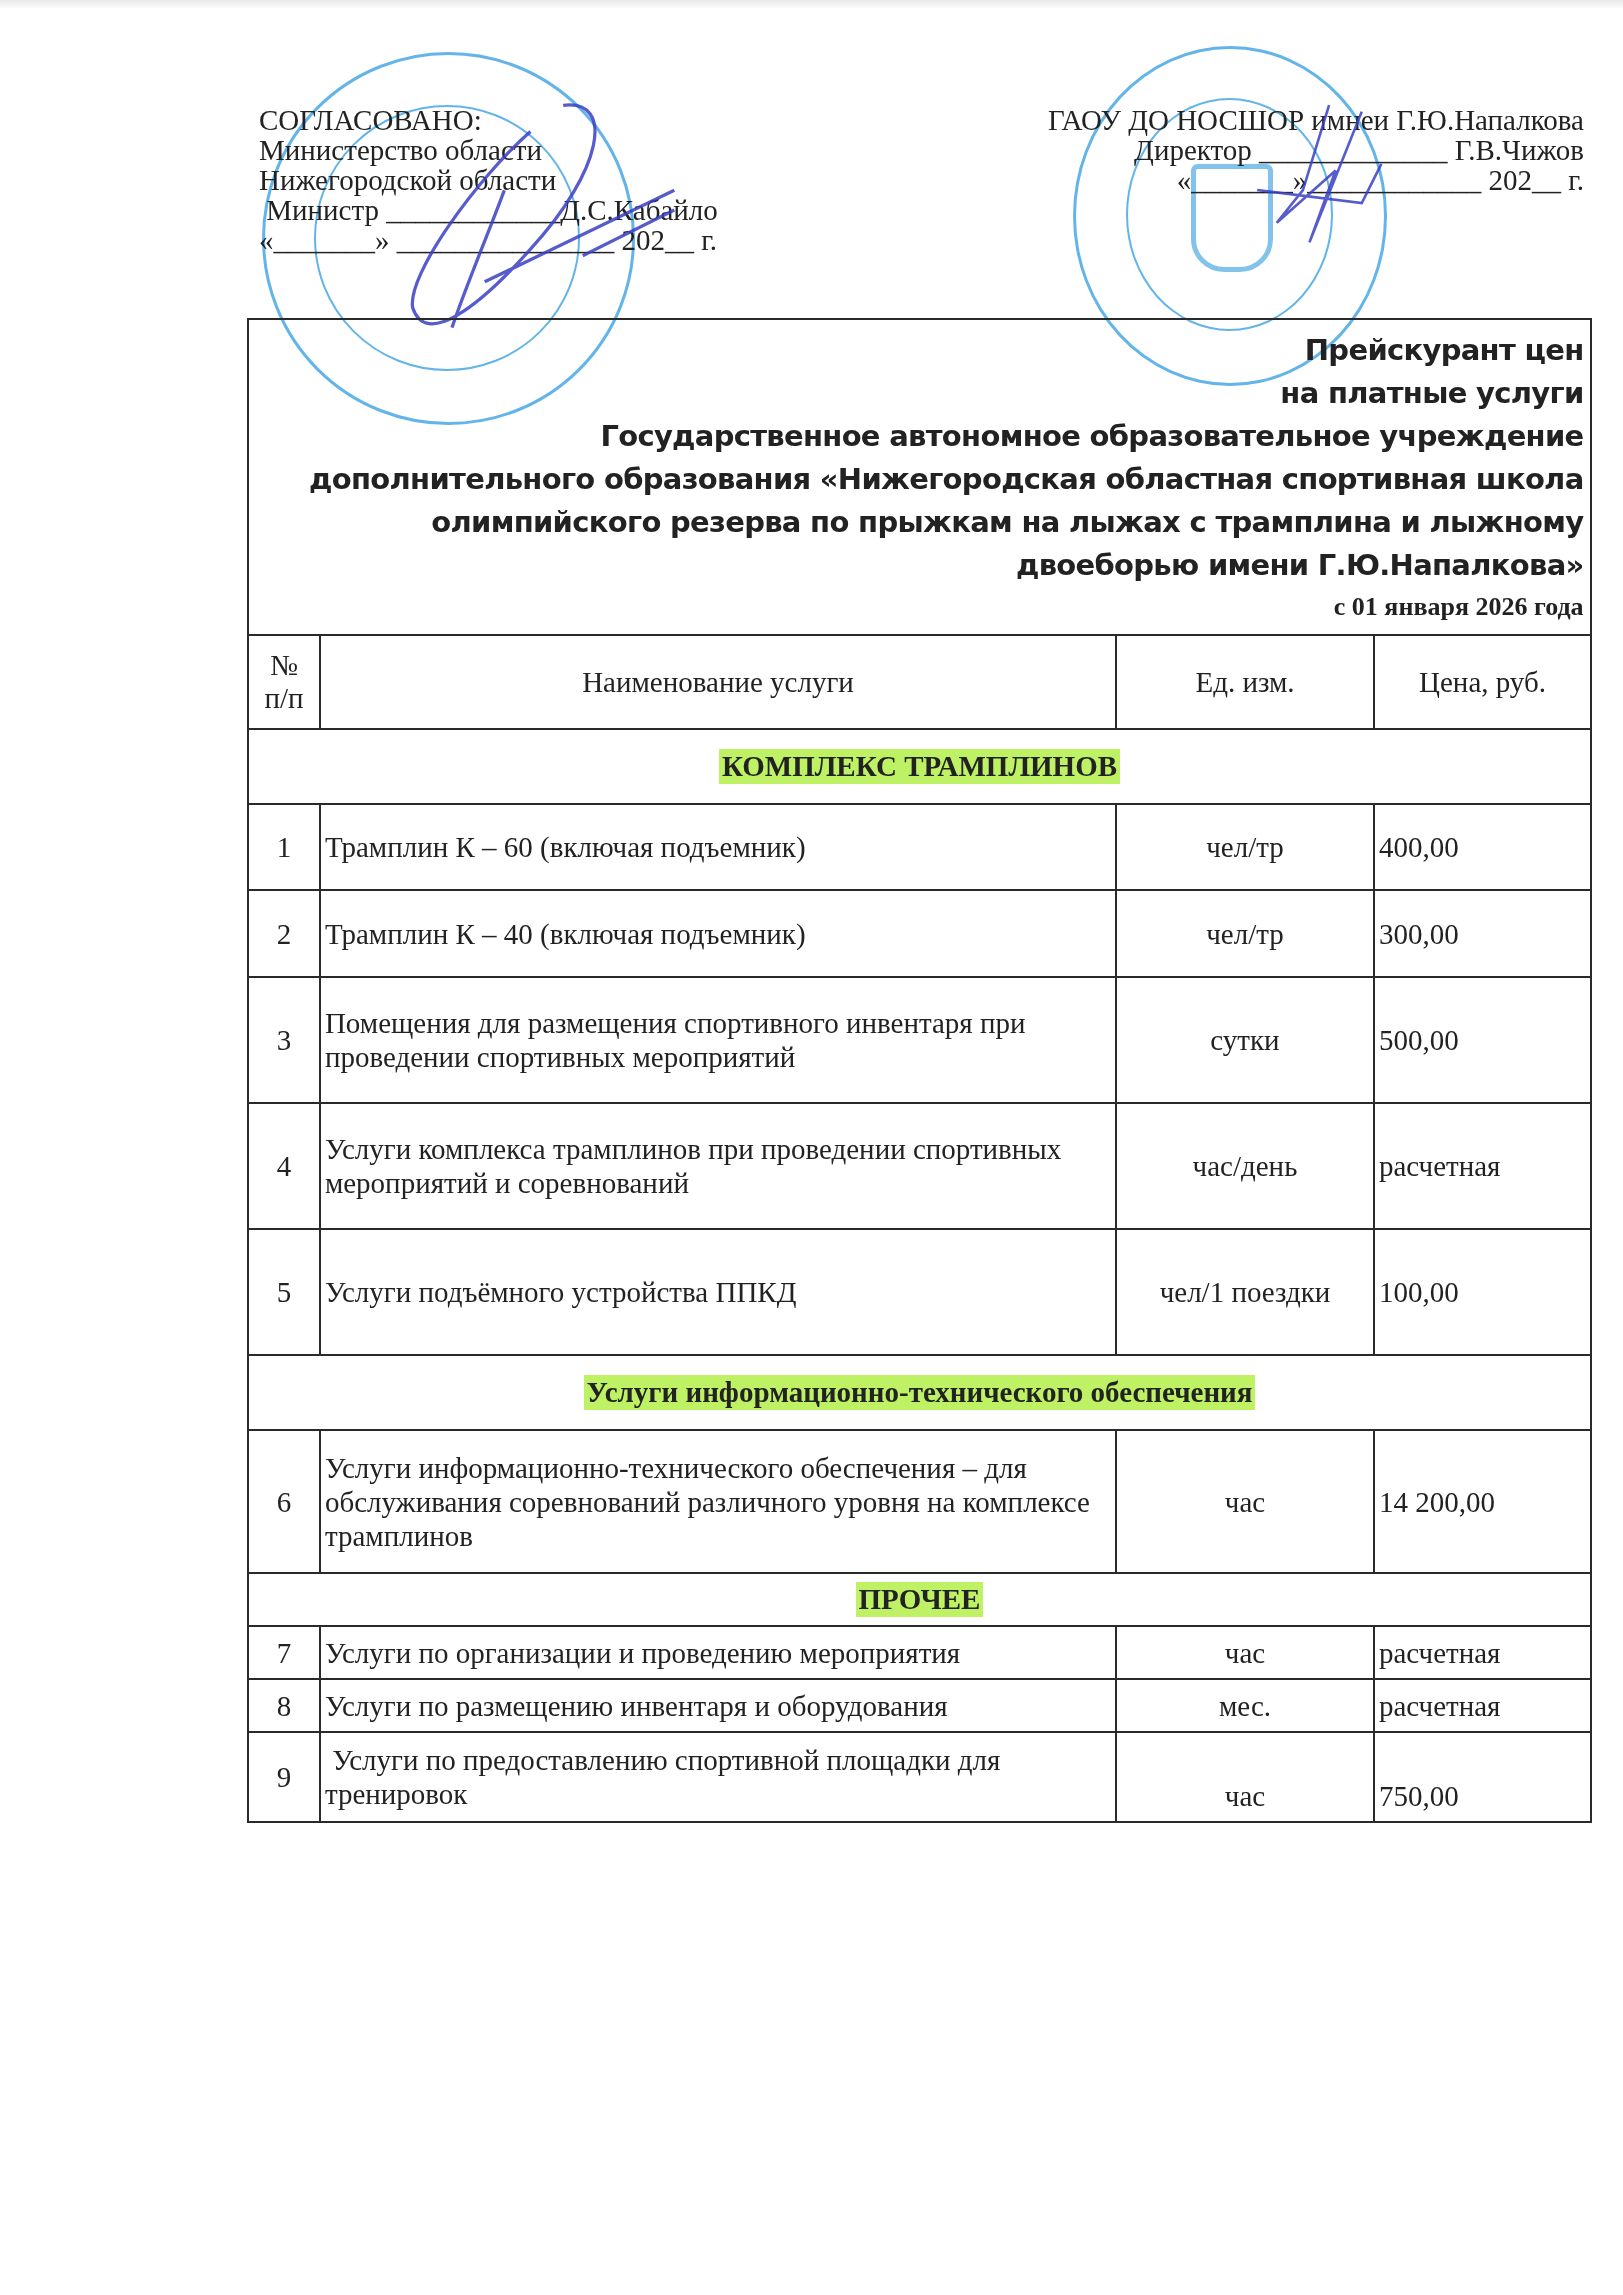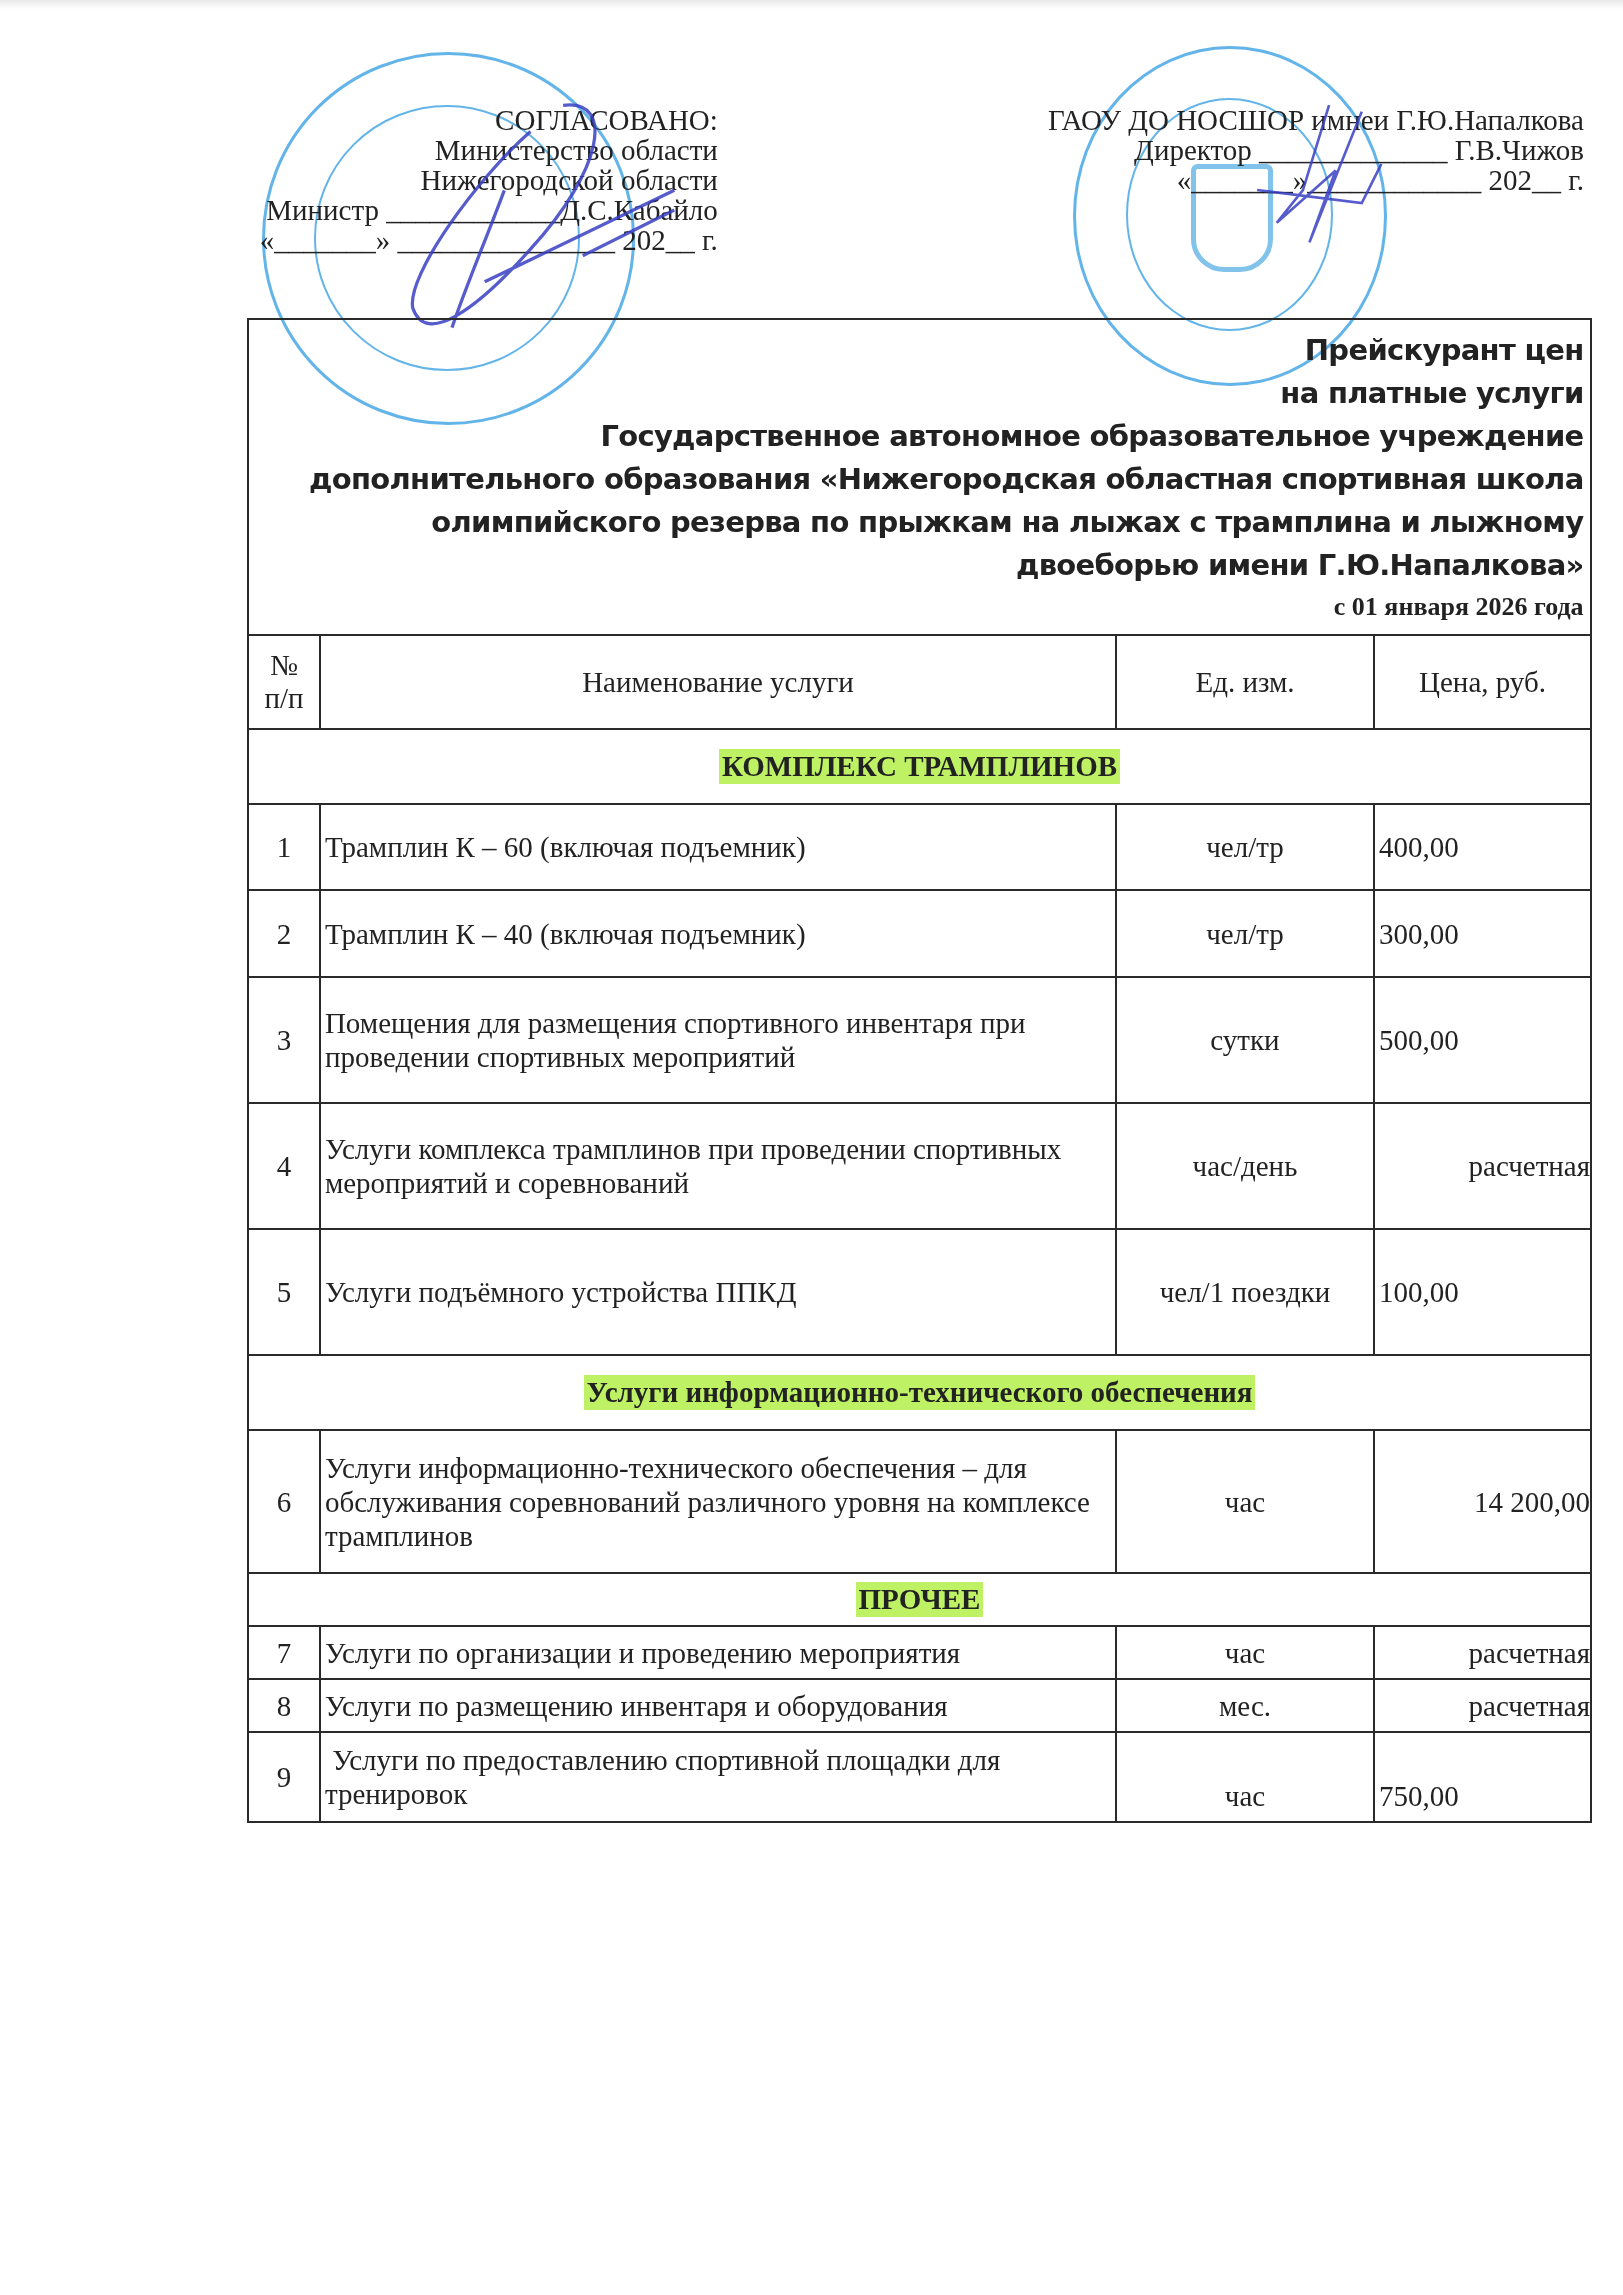--- a/index.html
+++ b/index.html
@@ -4,21 +4,21 @@
 <style>
   html, body { margin: 0; padding: 0; }
   body {
     width: 1624px; height: 2295px; background: #ffffff;
     position: relative; overflow: hidden;
     font-family: "Liberation Serif", serif; color: #222;
   }
   .page-edge { position: absolute; left: 0; top: 0; width: 1624px; height: 9.2px; background: linear-gradient(#e8e8ea, #fff); }
   .approval { position: absolute; font-size: 29px; line-height: 30px; }
   .approval .line { white-space: pre; }
-  .left-block { left: 259px; top: 105px; text-align: right; }
+  .left-block { left: 259px; top: 105px; }
   .right-block { left: 1001px; top: 105px; text-align: right; width: 583px; }
   .right-block .title { padding-right: 144px; }
   .stamp { position: absolute; border-radius: 50%; border: 3.9px solid #2f9be0; opacity: 0.75; }
   .stamp-inner { position: absolute; border-radius: 50%; border: 2px solid #2f9be0; opacity: 0.75; }
   .stamp-left { left: 262px; top: 52px; width: 367px; height: 367px; }
   .stamp-left-in { left: 314px; top: 105px; width: 262px; height: 262px; }
   .stamp-right { left: 1073px; top: 46px; width: 308px; height: 334px; }
   .stamp-right-in { left: 1126px; top: 98px; width: 203px; height: 229px; }
   .crest { position: absolute; left: 1191px; top: 164px; width: 72px; height: 98px; border: 5.2px solid #2f9be0; opacity: 0.6; border-radius: 6.5px 6.5px 33px 33px; }
   .signature { position: absolute; }
@@ -33,21 +33,21 @@
   .title-cell { text-align: right; padding: 9.2px 6.5px 7.9px !important; margin-left: 44px; }
   .title-cell .t-sans { font-family: "DejaVu Sans", sans-serif; font-weight: bold; font-size: 29px; line-height: 43px; letter-spacing: -0.7px; }
   .title-cell .t-serif { font-family: "Liberation Serif", serif; font-weight: bold; font-size: 26px; line-height: 39px; }
   th.hdr { font-weight: bold; text-align: center; height: 92px; }
   th.hdr.num { line-height: 33px; }
   td.section { text-align: center; height: 73px; }
   .section-label { background: #bef264; font-weight: bold; padding: 1.3px 2.6px; }
   td.num { text-align: center; }
   td.unit { text-align: center; }
   td.price { text-align: left; padding-right: 19.6px; }
-  td.price.center { text-align: right; padding-right: 0; }
+  td.price.center { text-align: left; padding-right: 22px; }
   tr.r1 td { height: 84px; } tr.r2 td { height: 85px; }
   tr.r3 td, tr.r4 td { height: 124px; }
   tr.r5 td { height: 124px; }
   tr.r6 td { height: 141px; }
   tr.r7 td, tr.r8 td { height: 51px; }
   tr.r9 td { height: 80px; }
   tr.r9 td.bottom { vertical-align: bottom; padding-bottom: 7.9px; }
 </style>
 </head>
 <body>

